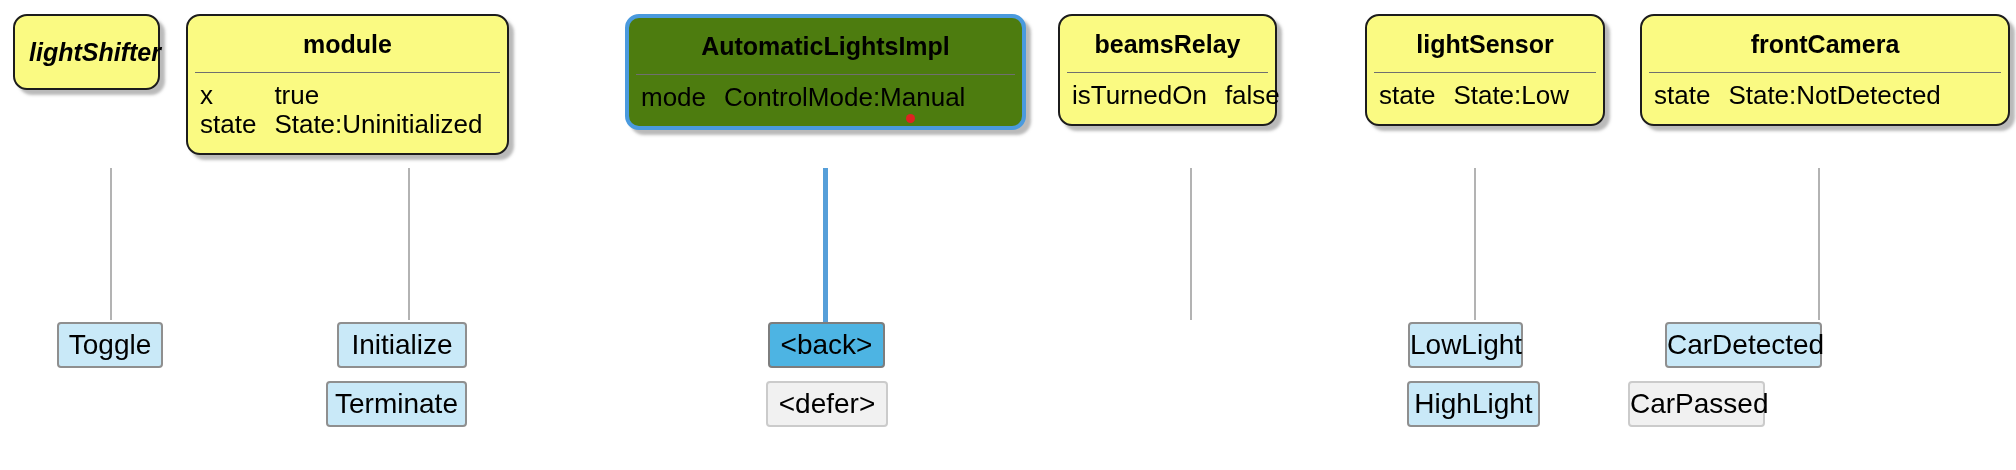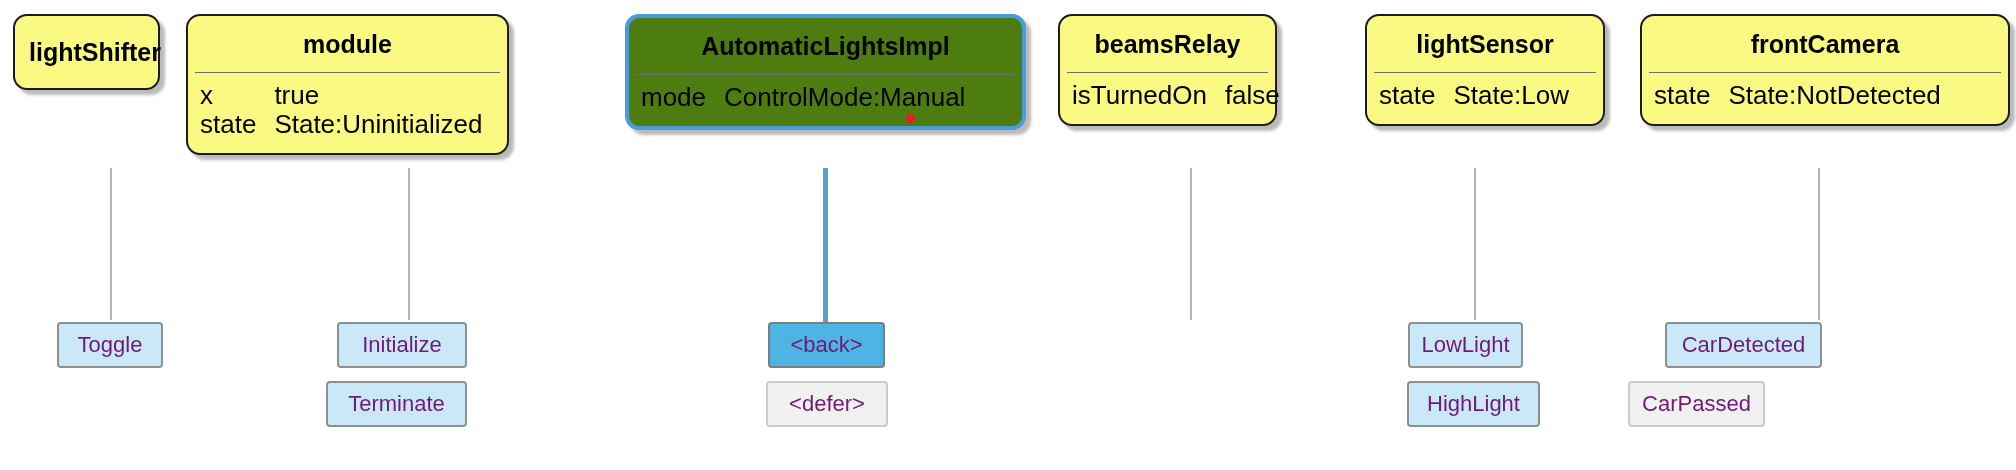--- a/index.html
+++ b/index.html
@@ -25,40 +25,40 @@
     box-shadow: 5px 5px 3px rgba(130,130,130,0.55);
     color: #000;
   }
   .obj.active {
     background: #4d7c0f; border: 4px solid #4a9ade;
   }
   .obj-title {
     font-weight: bold; font-size: 25px; text-align: center;
     height: 56px; line-height: 56px; padding: 0 14px; white-space: nowrap;
   }
-  .obj.solo .obj-title { height: 72px; line-height: 72px; }
+  .obj.solo .obj-title { height: 72px; line-height: 72px; font-style: italic; }
   .divider { border-top: 1px solid #6f6f6f; margin: 0 7px; }
   .attrs {
     display: grid; grid-template-columns: auto 1fr; column-gap: 18px;
     padding: 8px 12px 14px 12px; font-size: 26px; line-height: 29px;
     white-space: nowrap;
   }
 
   
   .pending-dot {
     position: absolute; left: 906px; top: 114px; width: 9px; height: 9px;
     border-radius: 50%; background: #e02222;
   }
 
   
   .msg-btn {
     position: absolute; height: 46px; box-sizing: border-box;
     background: #c9e9f8; border: 2px solid #8f8f8f; border-radius: 4px;
     font-family: "Liberation Sans", sans-serif;
-    font-size: 22px; color: #701a75; text-align: center; padding: 0;
+    font-size: 28px; color: #000000; text-align: center; padding: 0;
     line-height: 40px; cursor: pointer; white-space: nowrap;
   }
   .msg-btn.selected { background: #4db4e3; border-color: #7d7d7d; }
   .msg-btn.idle { background: #f1f1f1; border-color: #cbcbcb; }
   .row1 { top: 322px; }
   .row2 { top: 381px; }
 </style>
 </head>
 <body>
 

